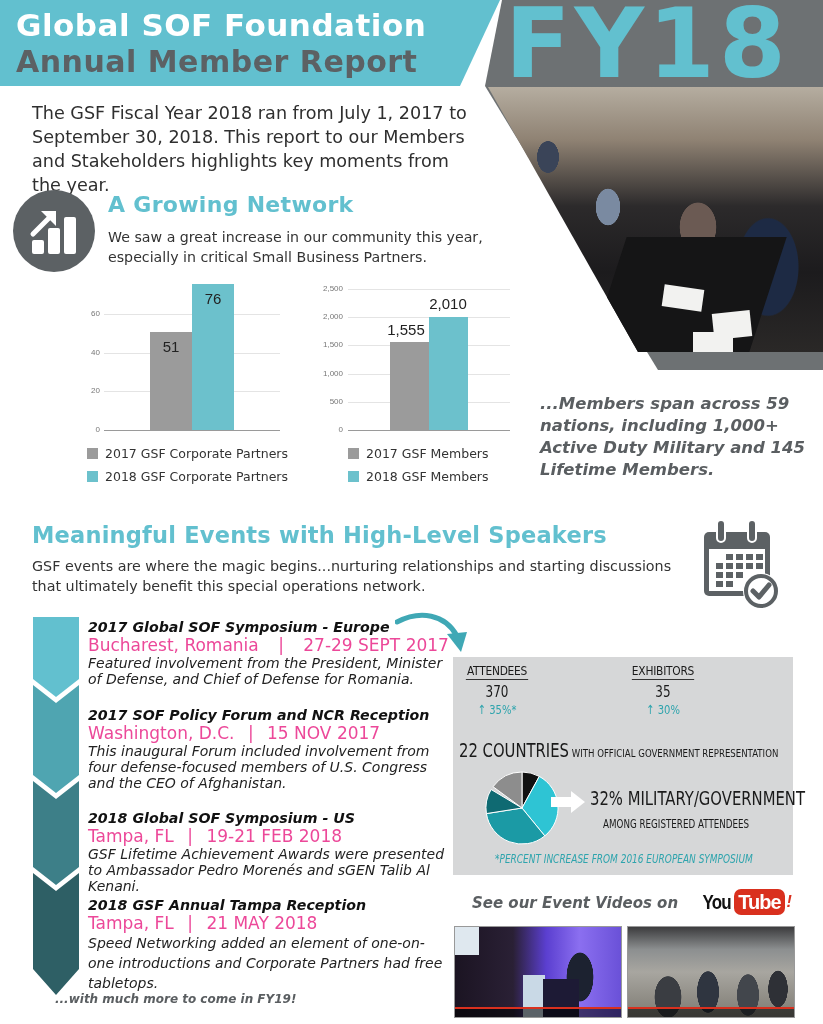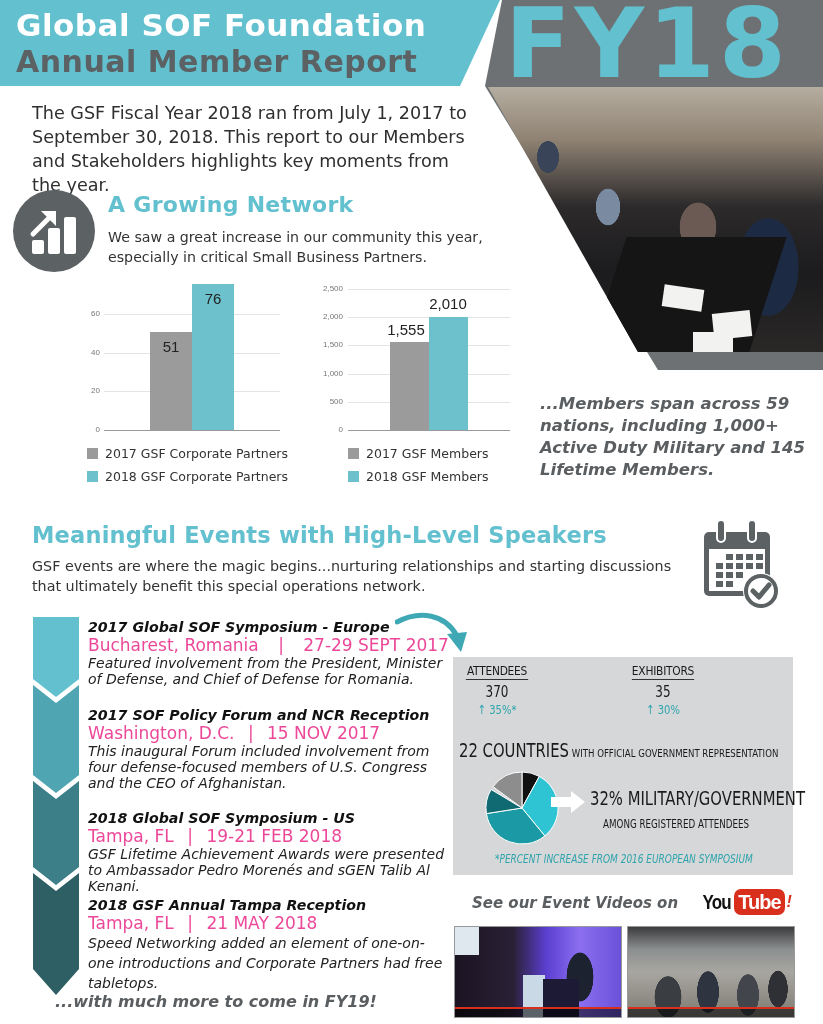--- a/index.html
+++ b/index.html
@@ -53,21 +53,21 @@
   
   #events-title { left: 32px; top: 522px; font-size: 22.5px; font-weight: bold; color: #62c0cf; font-family: "DejaVu Sans", sans-serif; letter-spacing: 0.2px; }
   #events-desc { left: 32px; top: 556px; width: 650px; font-size: 14.3px; line-height: 20px; color: #333; font-family: "DejaVu Sans", sans-serif; }
   #calendar-icon { left: 698px; top: 518px; width: 86px; height: 92px; }
 
   #timeline { left: 33px; top: 617px; width: 46px; height: 378px; }
   .event { position: absolute; left: 88px; width: 360px; font-family: "DejaVu Sans", sans-serif; }
   .event-title { font-size: 14.2px; font-weight: bold; font-style: italic; color: #111; line-height: 18px; white-space: nowrap; }
   .event-meta { font-size: 17px; color: #ec4899; line-height: 19px; white-space: nowrap; }
   .event-desc { font-size: 14px; font-style: italic; color: #222; line-height: 16px; }
-  #more-fy19 { left: 55px; top: 992px; font-size: 16px; font-weight: bold; font-style: italic; color: #5a5e61; font-family: "DejaVu Sans", sans-serif; }
+  #more-fy19 { left: 55px; top: 992px; font-size: 12px; font-weight: bold; font-style: italic; color: #5a5e61; font-family: "DejaVu Sans", sans-serif; }
 
   #curve-arrow { left: 395px; top: 610px; width: 80px; height: 50px; }
 
   
   #stats-box { left: 453px; top: 657px; width: 340px; height: 218px; background: #d6d7d8; }
   .stat-col { position: absolute; top: 6px; width: 76px; text-align: center; font-family: "DejaVu Sans", sans-serif; }
   .stat-head { font-size: 13px; color: #1a1a1a; letter-spacing: -0.3px; border-bottom: 1px solid #333; padding-bottom: 1px; transform: scaleX(0.82); transform-origin: center; white-space: nowrap; }
   .stat-value { font-size: 15px; color: #1a1a1a; margin-top: 3px; transform: scaleX(0.8); }
   .stat-change { font-size: 12.5px; color: #2ea4ad; margin-top: 1px; transform: scaleX(0.8); }
   #countries { left: 6px; top: 82px; white-space: nowrap; font-family: "DejaVu Sans", sans-serif; color: #1a1a1a; transform: scaleX(0.78); transform-origin: left center; }

